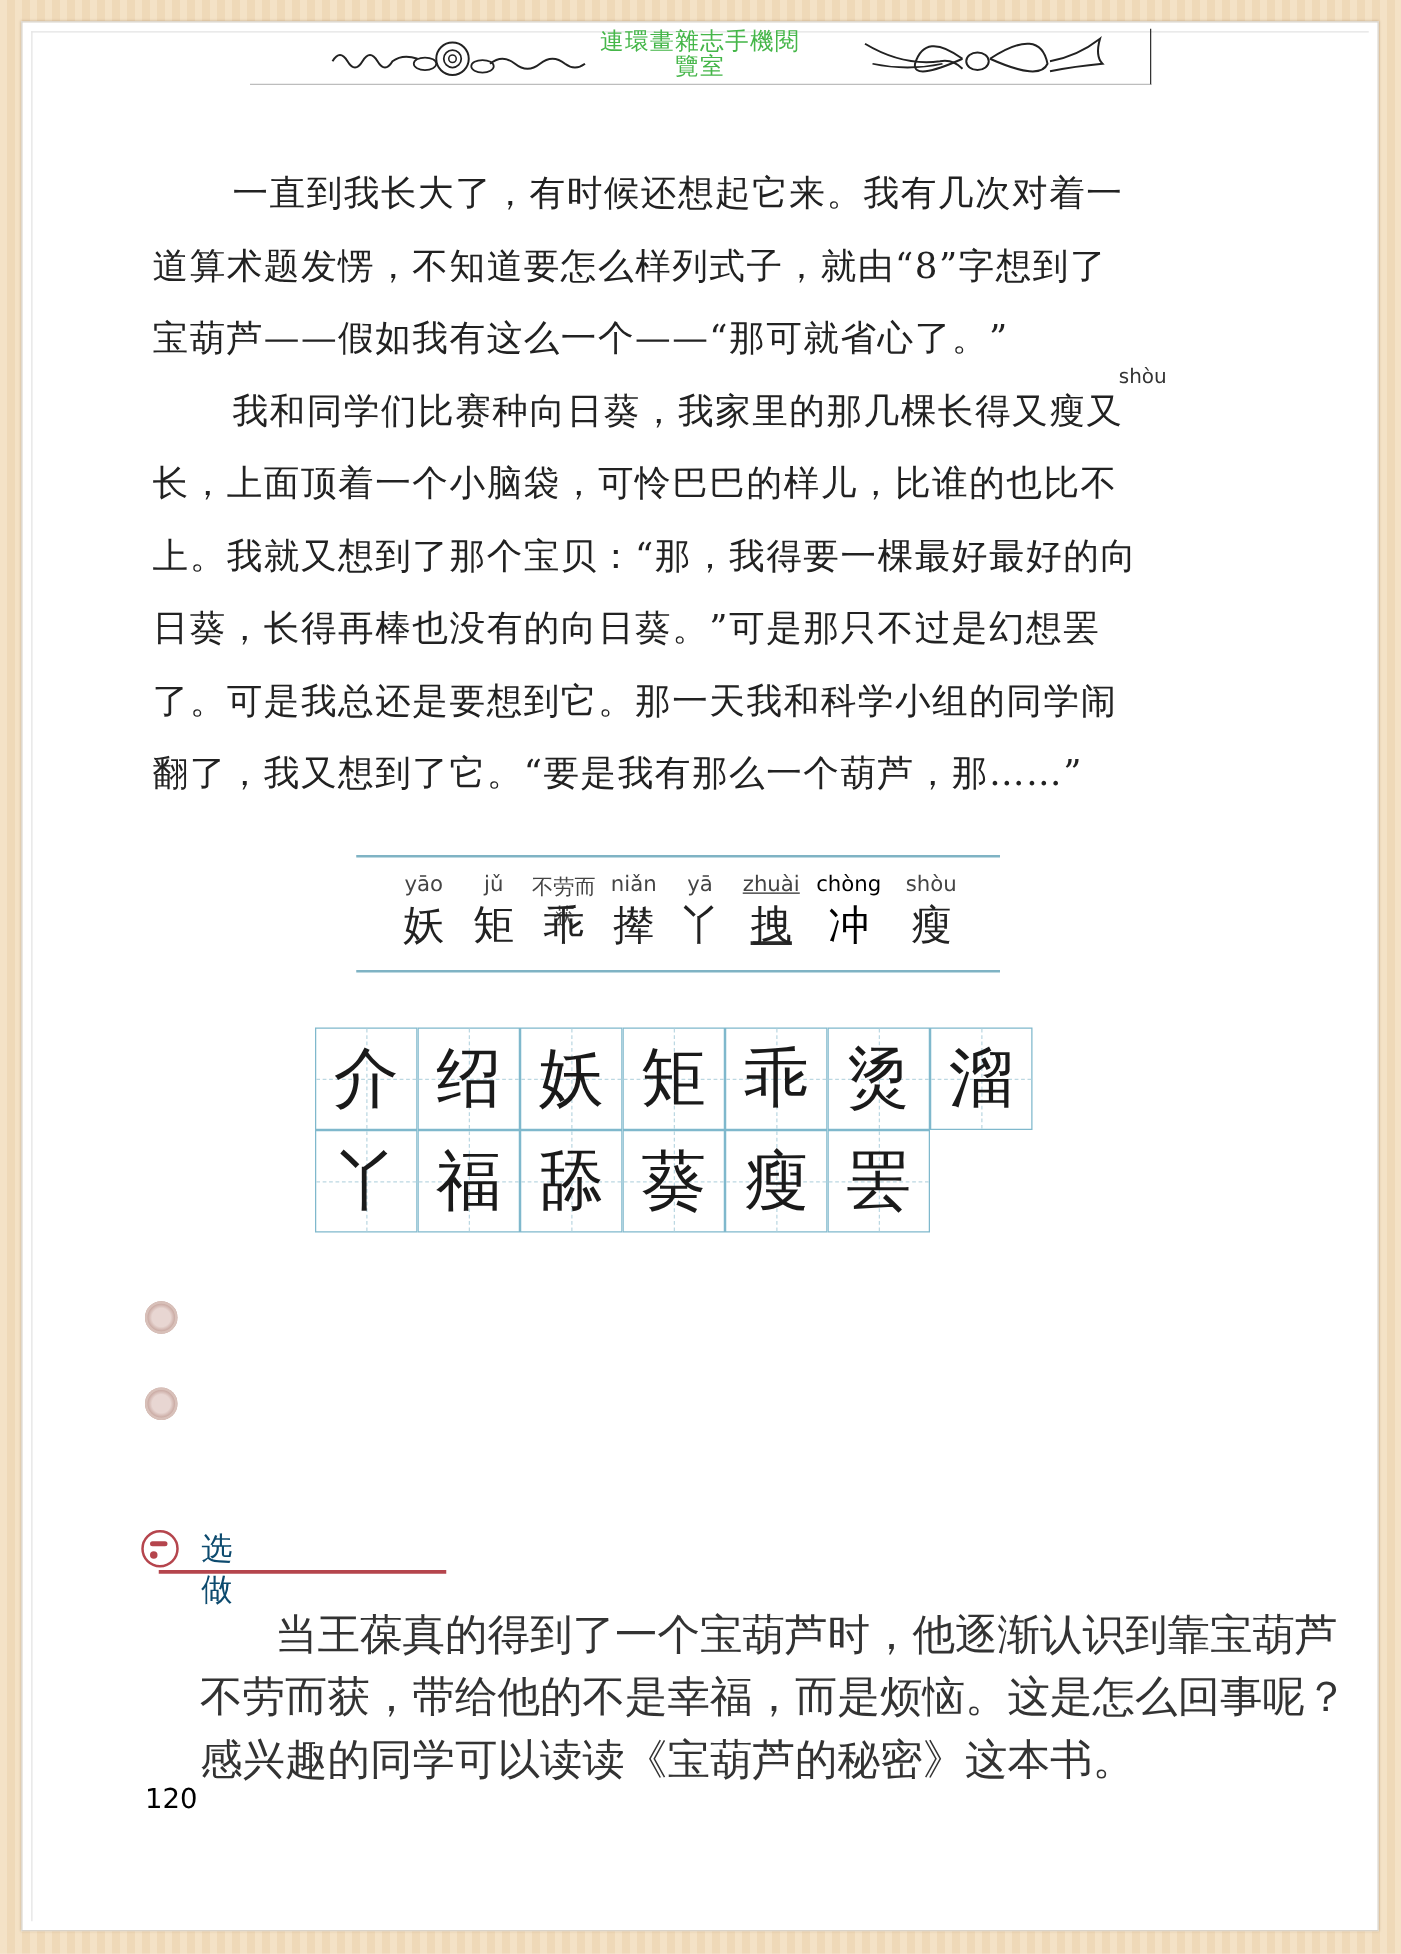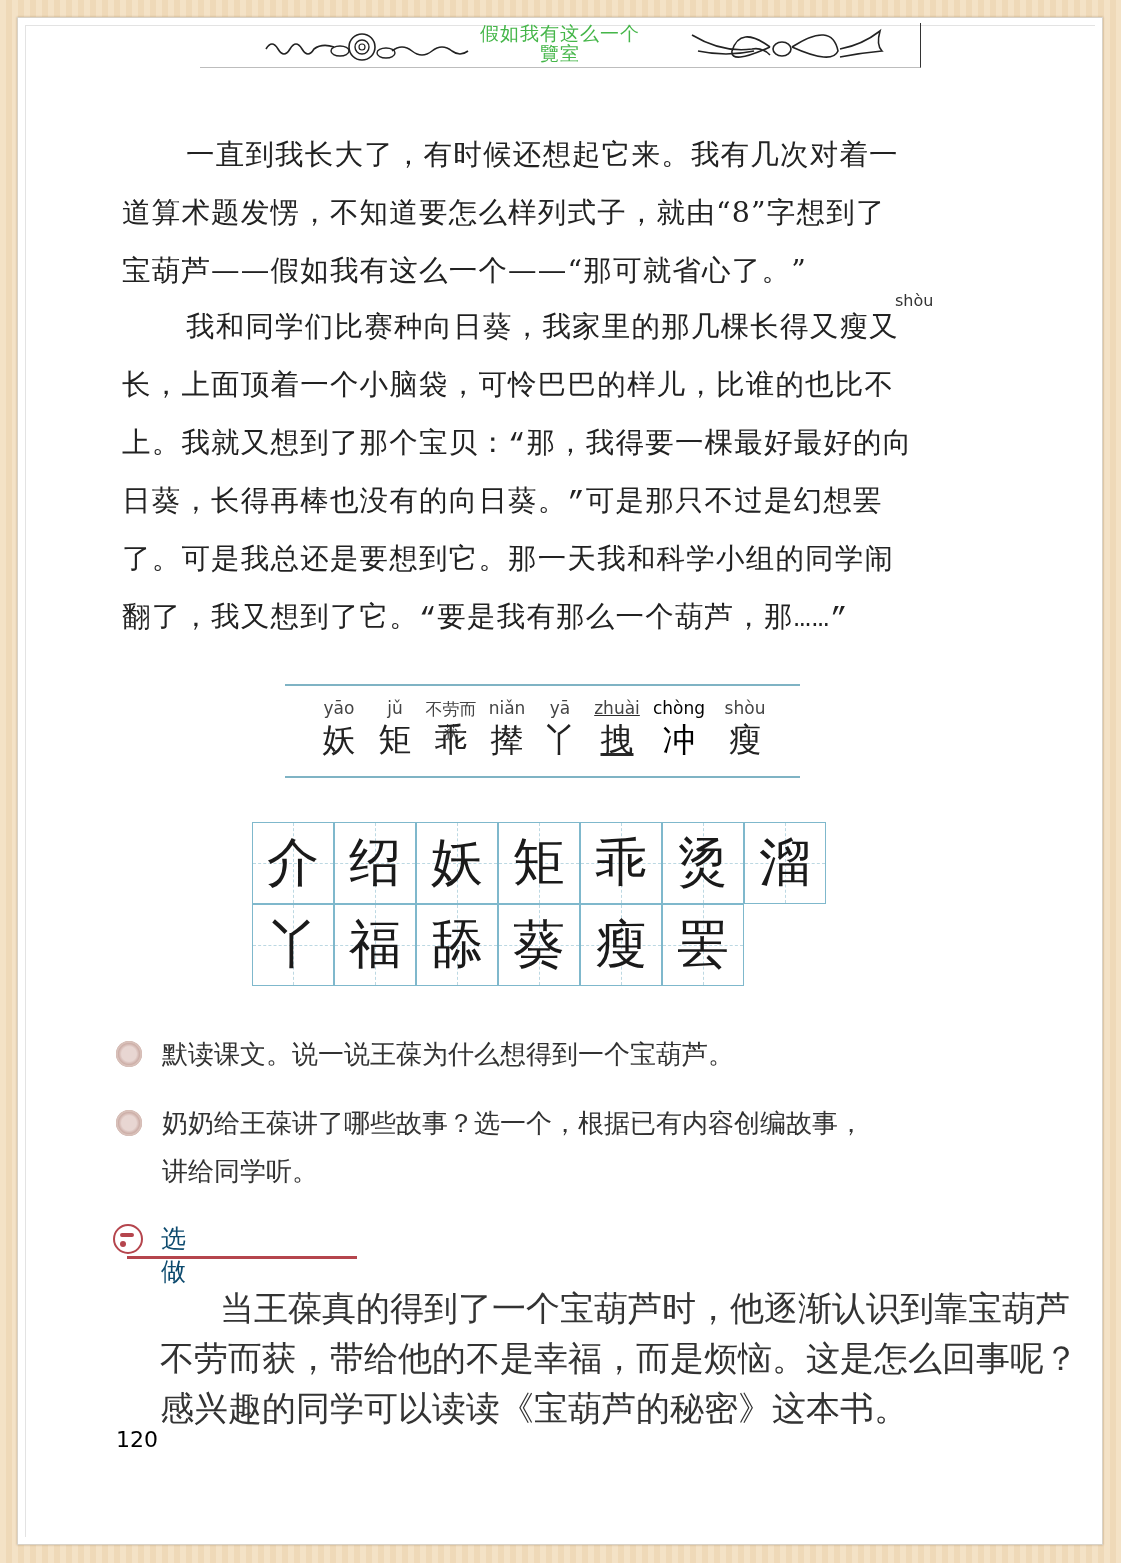--- a/index.html
+++ b/index.html
@@ -139,42 +139,42 @@
   <svg class="vine" width="240" height="32" viewBox="0 0 240 32">
     <path d="M4 18 q6 -10 12 0 q6 10 12 0 q6 -10 12 0 q6 10 12 0 q8 -6 20 -2" fill="none" stroke="#222" stroke-width="1.6"></path>
     <circle cx="100" cy="16" r="13" fill="none" stroke="#222" stroke-width="1.6"></circle>
     <circle cx="100" cy="16" r="7" fill="none" stroke="#222" stroke-width="1.4"></circle>
     <circle cx="100" cy="16" r="3" fill="none" stroke="#222" stroke-width="1.2"></circle>
     <ellipse cx="78" cy="20" rx="9" ry="5" fill="none" stroke="#222" stroke-width="1.4"></ellipse>
     <ellipse cx="124" cy="22" rx="9" ry="5" fill="none" stroke="#222" stroke-width="1.4"></ellipse>
     <path d="M130 20 q10 -8 20 0 q10 8 20 0 q10 -8 20 0 q8 6 16 0" fill="none" stroke="#222" stroke-width="1.6"></path>
   </svg>
   <div class="banner-title">
-    <div>假如我有这么一个</div>
+    <div>連環畫雜志手機閱</div>
     <div>覽室</div>
   </div>
   <svg class="bow" width="200" height="38" viewBox="0 0 200 38">
     <path d="M2 8 q30 18 60 14 q10 -2 18 6" fill="none" stroke="#222" stroke-width="1.6"></path>
     <path d="M8 24 q28 6 56 0" fill="none" stroke="#222" stroke-width="1.4"></path>
     <path d="M80 20 q-30 -22 -38 4 q-2 14 38 -4" fill="none" stroke="#222" stroke-width="1.6"></path>
     <ellipse cx="92" cy="22" rx="9" ry="7" fill="none" stroke="#222" stroke-width="1.6"></ellipse>
     <path d="M102 20 q40 -26 46 4 q-6 14 -46 -4" fill="none" stroke="#222" stroke-width="1.6"></path>
     <path d="M150 22 q22 -4 40 -18 q-4 14 2 20 q-22 2 -42 6" fill="none" stroke="#222" stroke-width="1.6"></path>
   </svg>
 </div>
 
 <div class="para" style="top:126px;">
   <span class="line" style="padding-left:64px;">一直到我长大了，有时候还想起它来。我有几次对着一</span>
   <span class="line">道算术题发愣，不知道要怎么样列式子，就由“8”字想到了</span>
   <span class="line">宝葫芦——假如我有这么一个——“那可就省心了。”</span>
 </div>
 
 <span class="pinyin-annot" style="left:895px; top:291px;">shòu</span>
 
-<div class="para" style="top:300px;font-family:Liberation Mono, monospace;">
+<div class="para" style="top:300px;">
   <span class="line" style="padding-left:64px;">我和同学们比赛种向日葵，我家里的那几棵长得又瘦又</span>
   <span class="line">长，上面顶着一个小脑袋，可怜巴巴的样儿，比谁的也比不</span>
   <span class="line">上。我就又想到了那个宝贝：“那，我得要一棵最好最好的向</span>
   <span class="line">日葵，长得再棒也没有的向日葵。”可是那只不过是幻想罢</span>
   <span class="line">了。可是我总还是要想到它。那一天我和科学小组的同学闹</span>
   <span class="line">翻了，我又想到了它。“要是我有那么一个葫芦，那……”</span>
 </div>
 
 <div class="pinyin-strip">
   <div class="pinyin-row">
@@ -251,30 +251,23 @@
   <div class="cell" style="left:328px;top:82px;">
       <span>瘦</span>
     </div>
   <div class="cell" style="left:410px;top:82px;">
       <span>罢</span>
     </div>
 </div>
 
 <div class="exercise" style="top:1030px; height:48px;">
   <span class="ex-icon"></span>
-  <div class="ex-text">
-    <span class="line">默读课文。说一说王葆为什么想得到一个宝葫芦。</span>
-  </div>
 </div>
 <div class="exercise" style="top:1099px; height:96px;">
   <span class="ex-icon"></span>
-  <div class="ex-text">
-    <span class="line">奶奶给王葆讲了哪些故事？选一个，根据已有内容创编故事，</span>
-    <span class="line">讲给同学听。</span>
-  </div>
 </div>
 
 <div class="optional">
   <span class="opt-icon"></span>
   <span class="opt-label">选 做</span>
   <span class="opt-underline"></span>
 </div>
 
 <div class="reading">
   <span class="line" style="padding-left:60px;">当王葆真的得到了一个宝葫芦时，他逐渐认识到靠宝葫芦</span>

